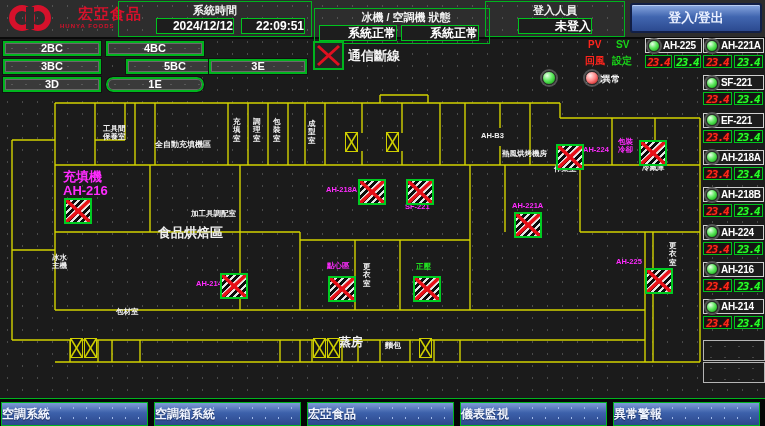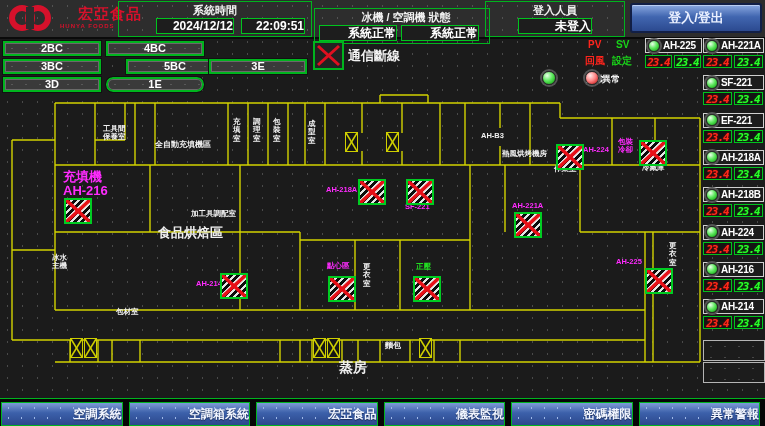--- a/index.html
+++ b/index.html
@@ -58,21 +58,21 @@
          background:repeating-linear-gradient(135deg,#0c0c0c 0 3px,#e6e6e6 3px 5px);}
   .ydoor{border:1.5px solid #cfcf00;background:#151515;}
   
   .nav{left:0;top:398px;width:765px;height:28px;background:#060606;
        border-top:1px solid #00b41e;display:flex;}
   .nav-btn{flex:1;margin:3px 5px 1px 1px;border:1px solid #00b41e;
        background:linear-gradient(#7d9cd6,#3c60aa 45%,#2b488c);
        background-image:radial-gradient(circle,#9db8e8 .8px,transparent 1.1px),
                         linear-gradient(#7d9cd6,#3c60aa 45%,#2b488c);
        background-size:13px 10px,100% 100%;
-       color:#f2f6ff;font-size:12px;font-weight:bold;text-align:right;
+       color:#f2f6ff;font-size:12px;font-weight:bold;text-align:left;
        line-height:22px;cursor:pointer;text-shadow:0 1px 1px #1a2c55;}
 </style>
 </head>
 <body>
 
 <div id="app">
 
   <svg class="abs" style="left:0;top:0;pointer-events:none;" width="765" height="426" viewBox="0 0 765 426" fill="none" stroke="#d2d200" stroke-width="1.4">
     <path d="M55,103 H560 M55,103 V310 M55,165 H700
              M380,95 H428 M380,95 V103 M428,95 V103
@@ -167,21 +167,21 @@
       <div class="abs plabel" style="left: 481px; top: 132px; color: rgb(240, 240, 240); font-size: 7.5px;">AH-B3</div>
       <div class="abs plabel" style="left: 502px; top: 150px; color: rgb(240, 240, 240); font-size: 7.5px;">熱風烘烤機房</div>
       <div class="abs plabel" style="left: 554px; top: 165px; color: rgb(240, 240, 240); font-size: 7.5px;">作業室</div>
       <div class="abs plabel" style="left: 642px; top: 164px; color: rgb(240, 240, 240); font-size: 7.5px;">冷藏庫</div>
       <div class="abs plabel" style="left: 118px; top: 226px; color: rgb(240, 240, 240); font-size: 13px; margin-left: 40px;">食品烘焙區</div>
       <div class="abs plabel" style="left: 191px; top: 210px; color: rgb(240, 240, 240); font-size: 7.5px;">加工具調配室</div>
       <div class="abs plabel" style="left: 363px; top: 263px; color: rgb(240, 240, 240); font-size: 7.5px;">更
 衣
 室</div>
       <div class="abs plabel" style="left: 116px; top: 308px; color: rgb(240, 240, 240); font-size: 7.5px;">包材室</div>
-      <div class="abs plabel" style="left: 339px; top: 360px; color: rgb(240, 240, 240); font-size: 14px;">蒸房</div>
+      <div class="abs plabel" style="left: 339px; top: 336px; color: rgb(240, 240, 240); font-size: 12px;">蒸房</div>
       <div class="abs plabel" style="left: 385px; top: 342px; color: rgb(240, 240, 240); font-size: 8px;">麵包</div>
       <div class="abs plabel" style="left: 669px; top: 242px; color: rgb(240, 240, 240); font-size: 7.5px;">更
 衣
 室</div>
       <div class="abs plabel" style="left: 56px; top: 170px; color: rgb(255, 43, 255); font-size: 13px; padding-left: 7px;">充填機
 AH-216</div>
       <div class="abs plabel" style="left: 326px; top: 186px; color: rgb(255, 43, 255); font-size: 7.5px;">AH-218A</div>
       <div class="abs plabel" style="left: 405px; top: 203px; color: rgb(255, 43, 255); font-size: 7.5px;">SF-221</div>
       <div class="abs plabel" style="left: 196px; top: 280px; color: rgb(255, 43, 255); font-size: 7.5px;">AH-214</div>
       <div class="abs plabel" style="left: 327px; top: 262px; color: rgb(255, 43, 255); font-size: 7.5px;">點心區</div>
@@ -259,21 +259,20 @@
           <line x1="0" y1="0" x2="11" y2="18" stroke="#cfcf00" stroke-width="1.6"></line>
           <line x1="11" y1="0" x2="0" y2="18" stroke="#cfcf00" stroke-width="1.6"></line>
         </svg></div>
     </div>
 
   <div class="abs nav" id="nav">
       <div class="nav-btn">空調系統</div>
       <div class="nav-btn">空調箱系統</div>
       <div class="nav-btn">宏亞食品</div>
       <div class="nav-btn">儀表監視</div>
-      <div class="nav-btn">密碼權限</div>
       <div class="nav-btn">異常警報</div>
     </div>
 <div class="abs floor-btn" style="left: 3px; top: 41px; width: 94px; height: 11px; line-height: 11px;">2BC</div>
     <div class="abs floor-btn" style="left: 106px; top: 41px; width: 94px; height: 11px; line-height: 11px;">4BC</div>
     <div class="abs floor-btn" style="left: 3px; top: 59px; width: 94px; height: 11px; line-height: 11px;">3BC</div>
     <div class="abs floor-btn" style="left: 106px; top: 59px; width: 94px; height: 11px; line-height: 11px; margin-left: 20px;">5BC</div>
     <div class="abs floor-btn" style="left: 209px; top: 59px; width: 94px; height: 11px; line-height: 11px;">3E</div>
     <div class="abs floor-btn" style="left: 3px; top: 77px; width: 94px; height: 11px; line-height: 11px;">3D</div>
     <div class="abs floor-btn" style="left: 106px; top: 77px; width: 94px; height: 11px; line-height: 11px; border-radius: 7px;">1E</div>
     <div class="abs unit" style="left: 645px; top: 38px; width: 57px; height: 15px;">

